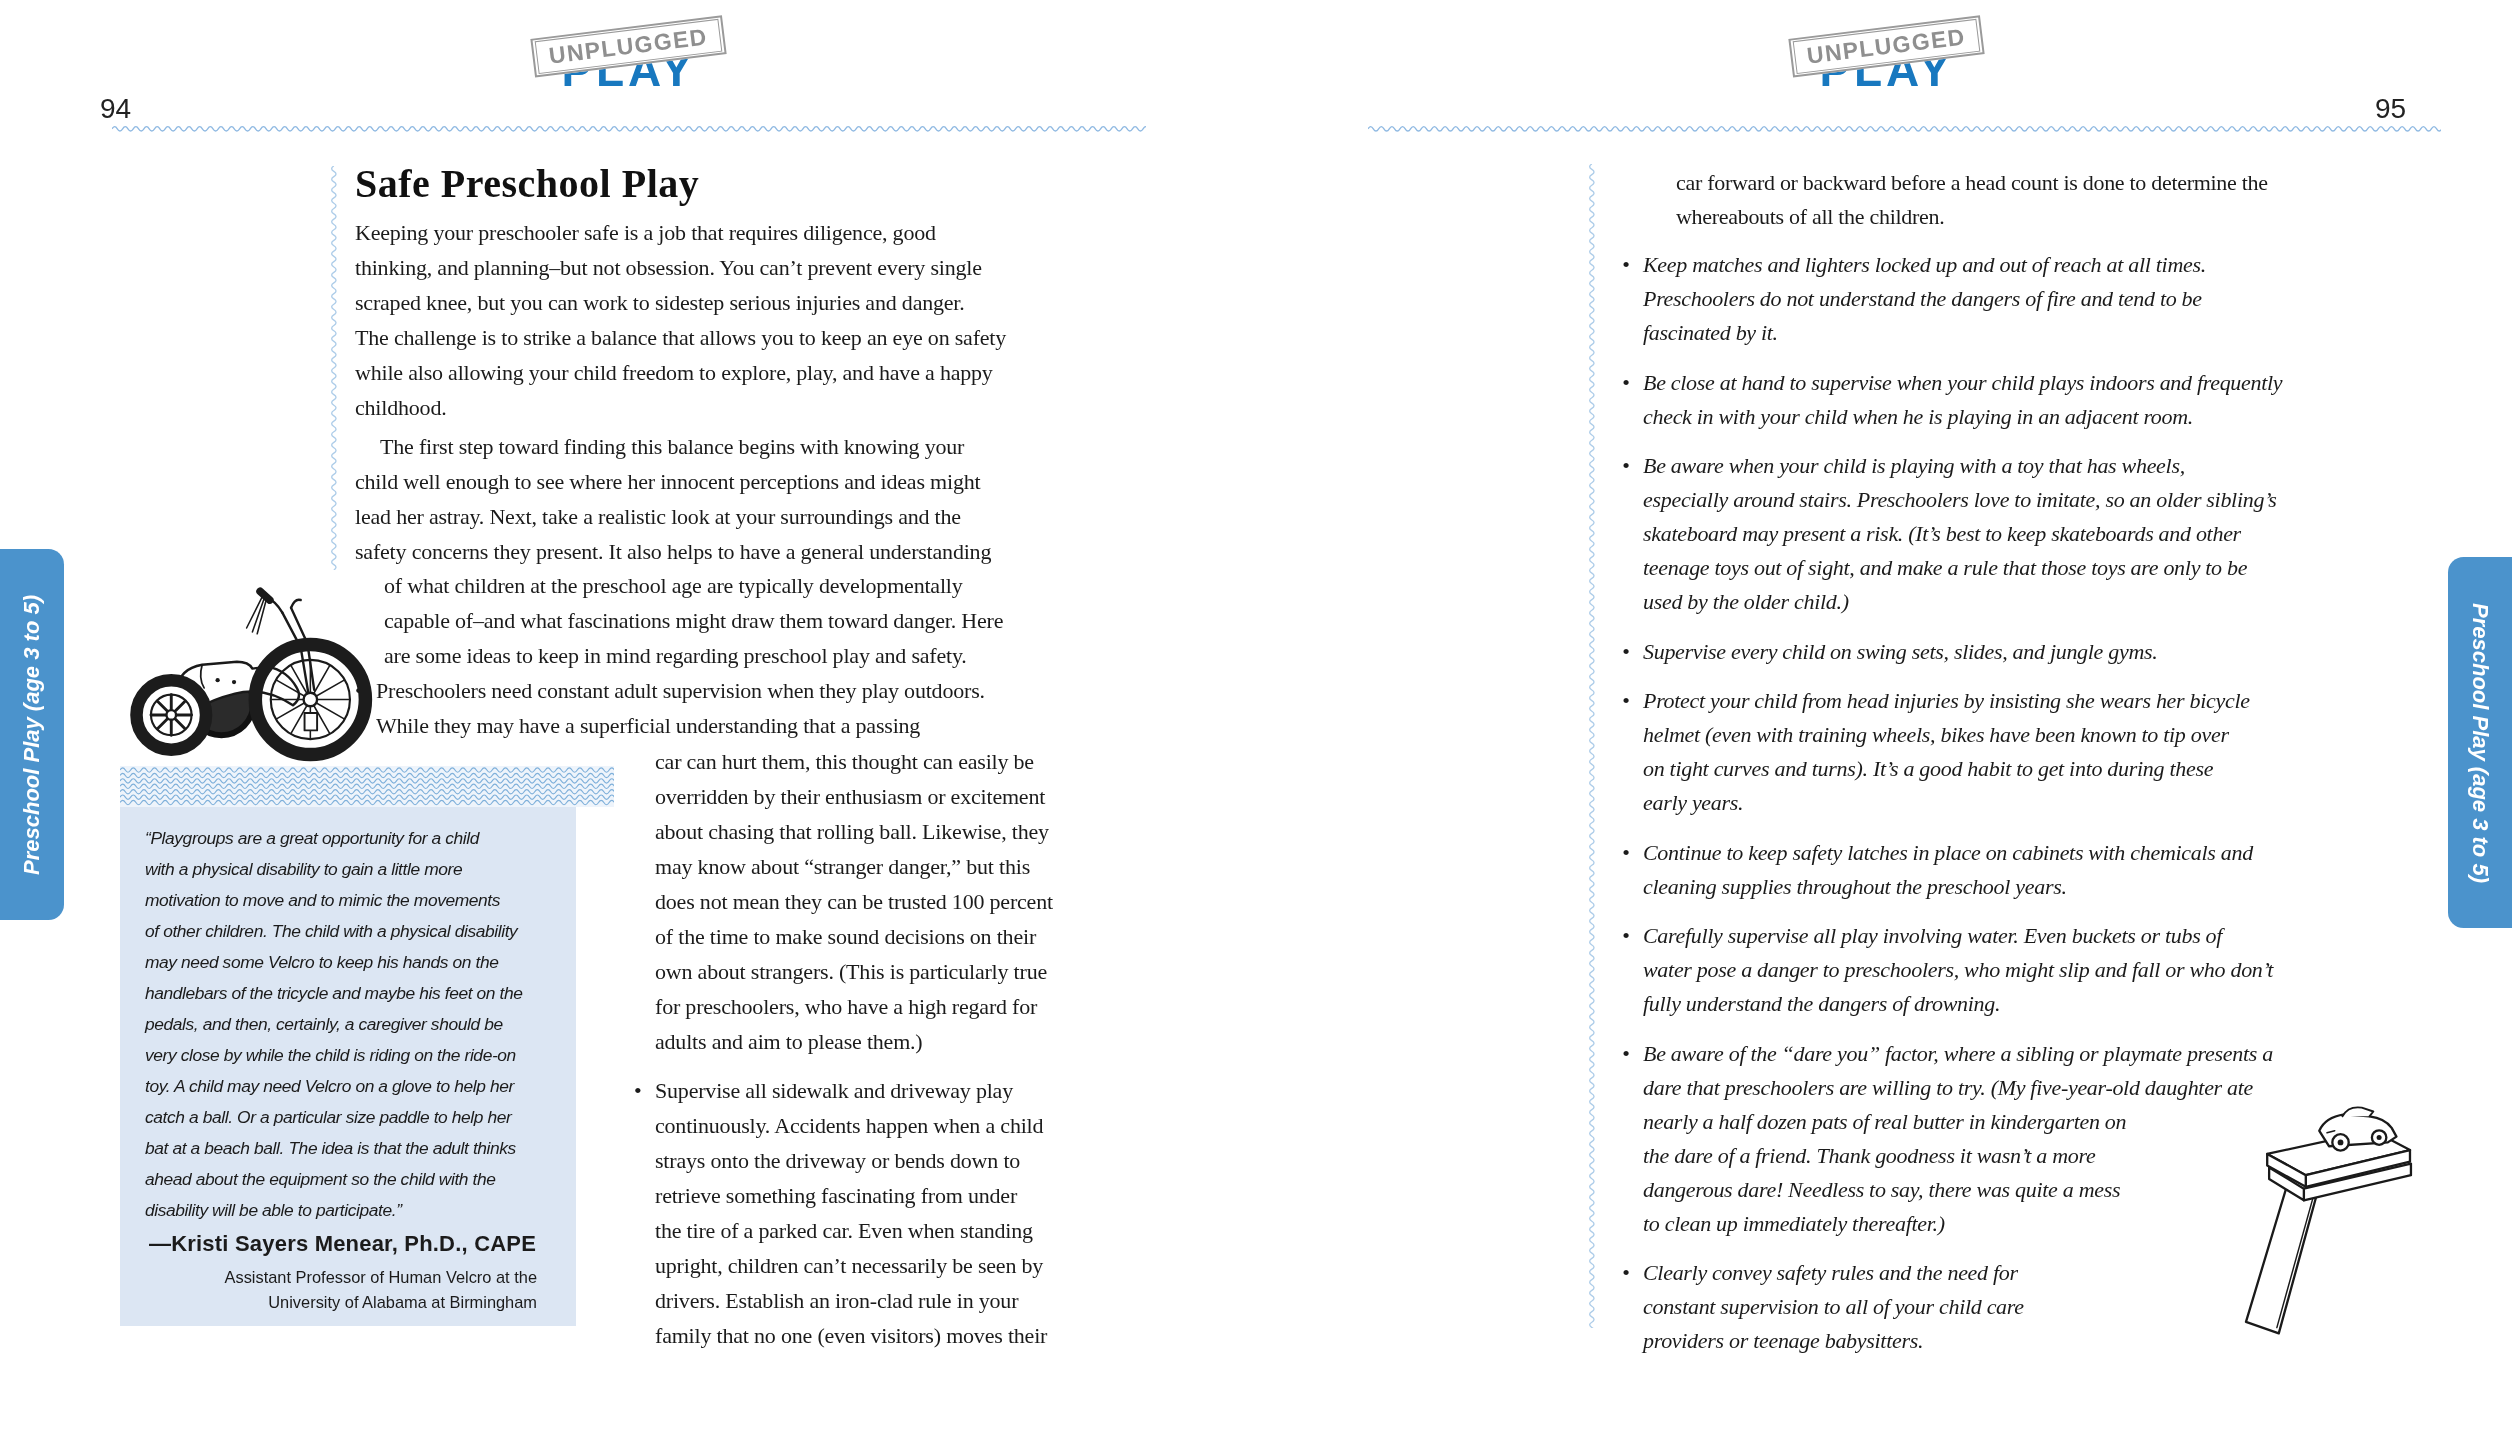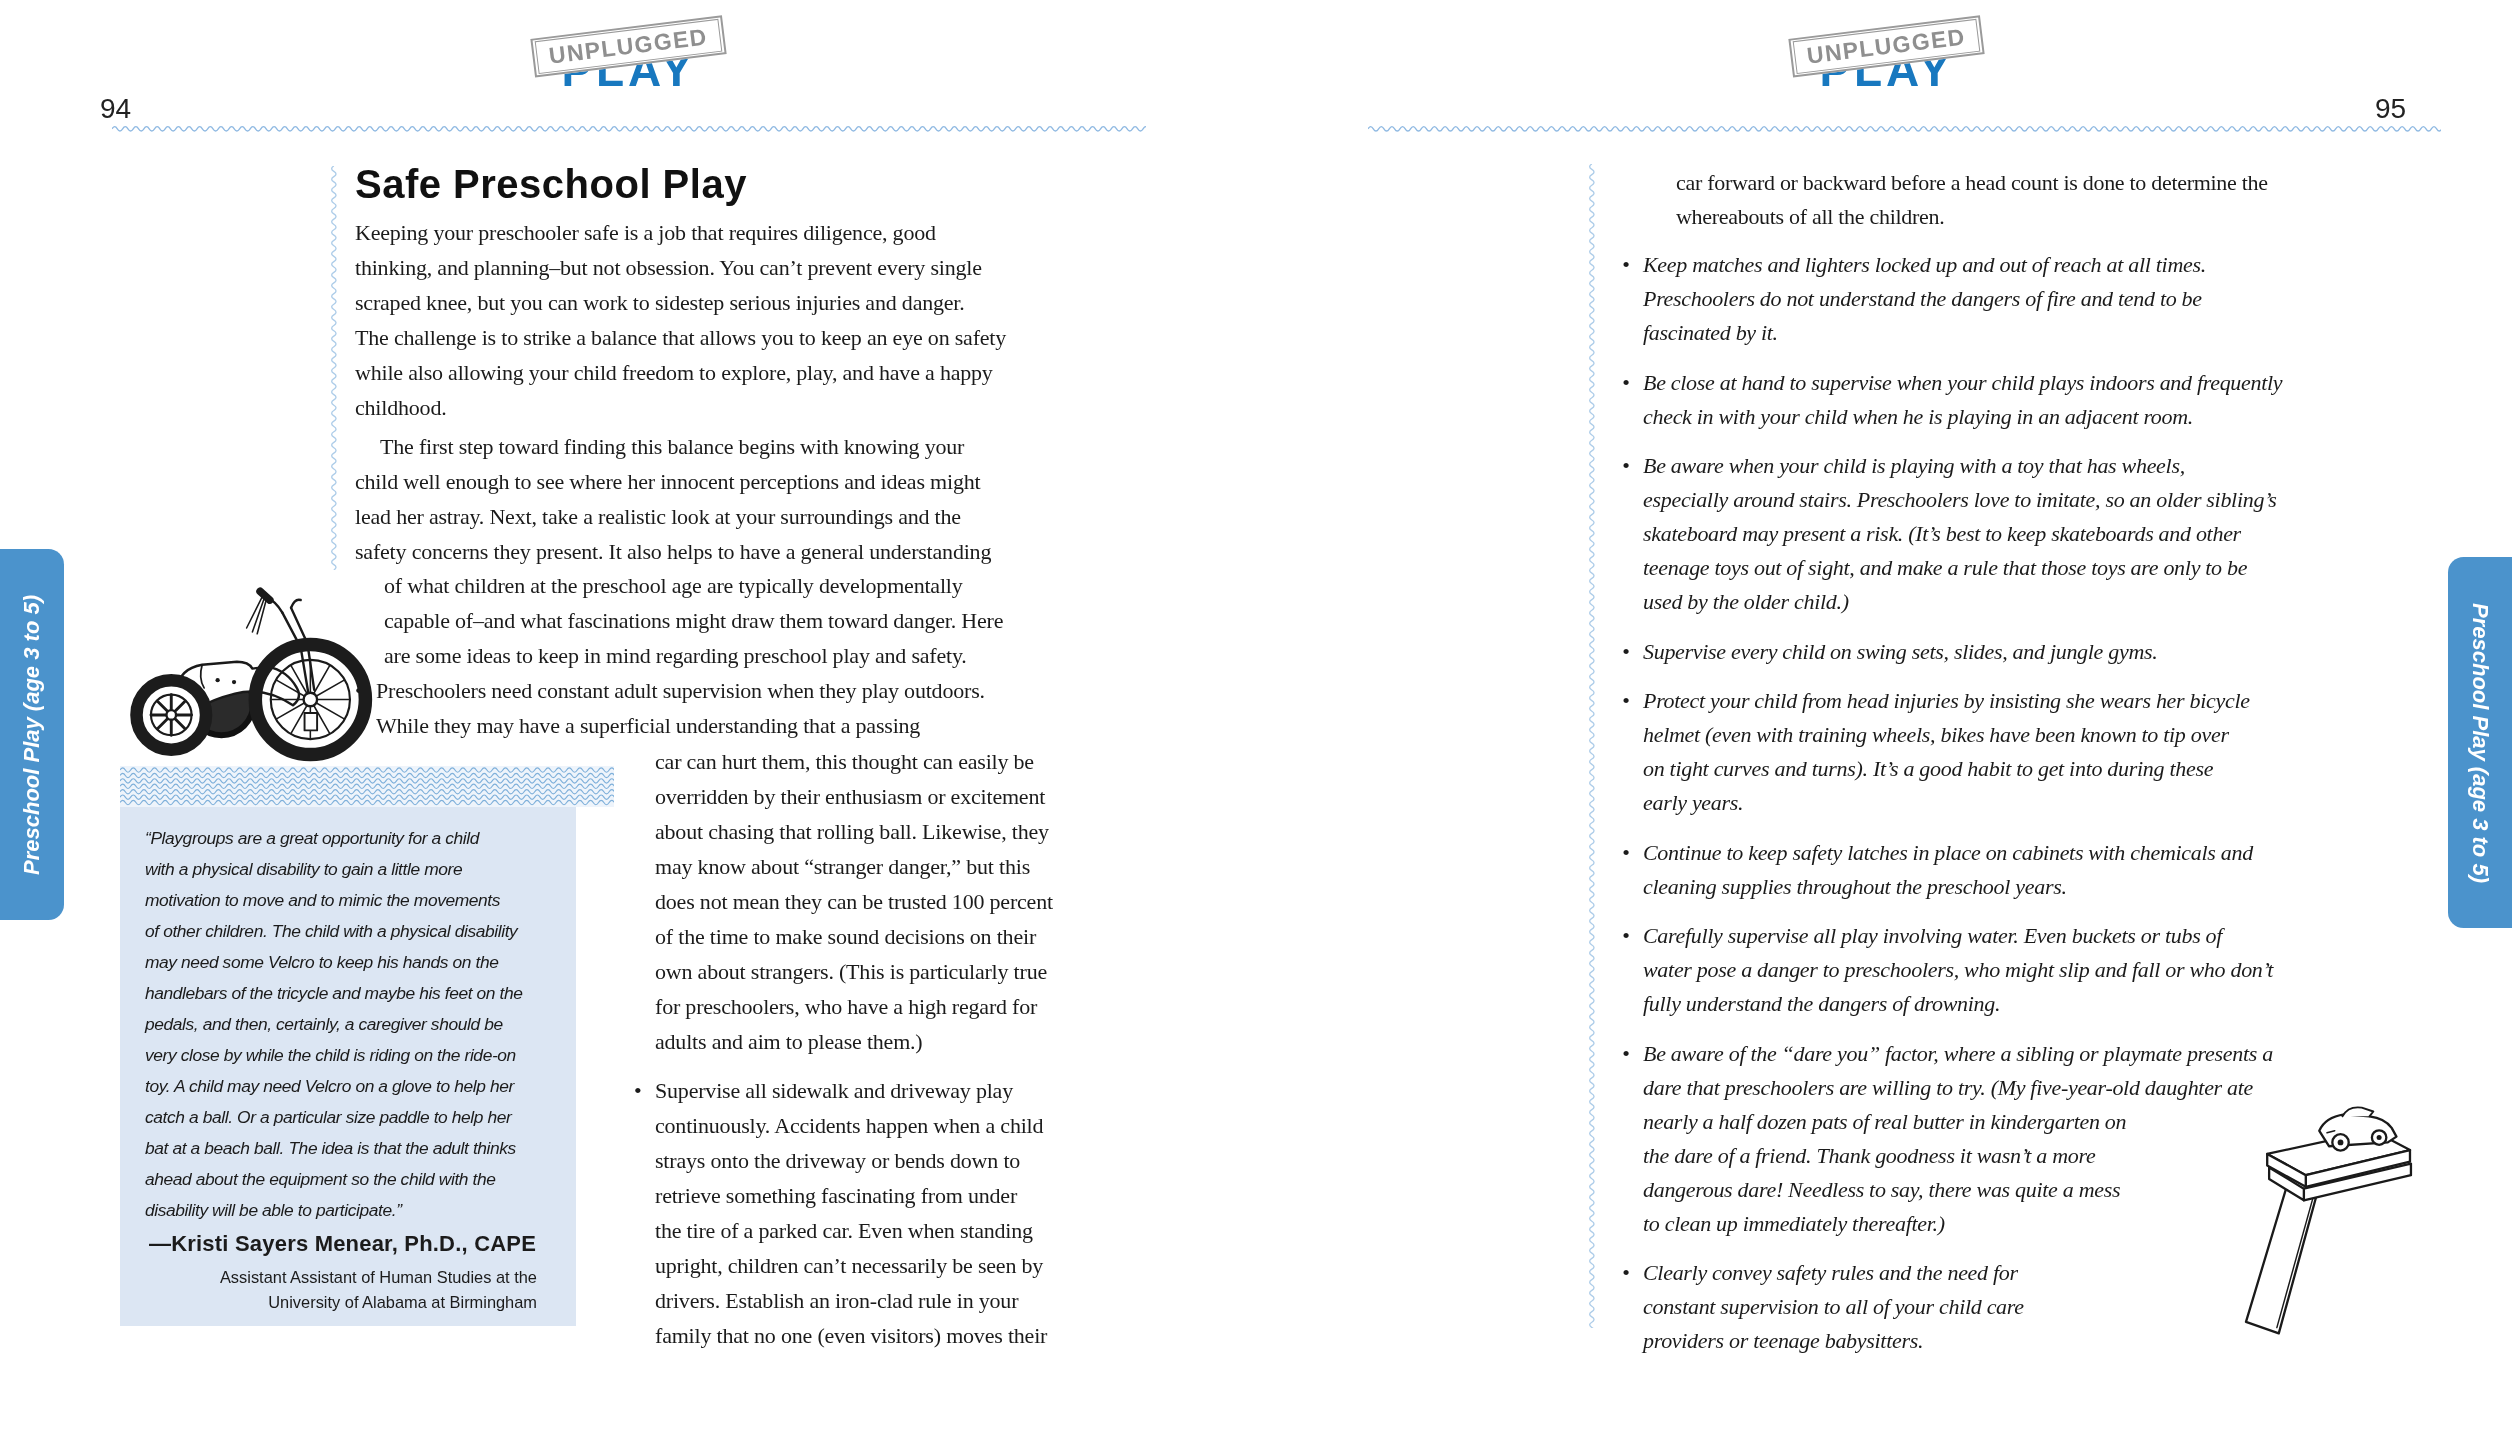--- a/index.html
+++ b/index.html
@@ -26,21 +26,21 @@
     display:flex;align-items:center;justify-content:center;
     font-family:"Liberation Sans",sans-serif;font-weight:bold;font-style:italic;font-size:22px;}
   .tab-left{left:0;top:549px;border-radius:0 15.5px 15.5px 0;}
   .tab-right{left:2448px;top:557px;border-radius:15.5px 0 0 15.5px;}
   .tab-left .tab-text{writing-mode:vertical-rl;transform:rotate(180deg);white-space:nowrap;}
   .tab-right .tab-text{writing-mode:vertical-rl;white-space:nowrap;}
   
   .body-text{font-size:22px;line-height:35px;letter-spacing:-0.2px;white-space:pre-line;}
   .body-text-r{font-size:22px;line-height:34px;letter-spacing:-0.3px;white-space:pre-line;}
   .indent-first{text-indent:25px;}
-  .page-title{font-family:Liberation Sans, sans-serif;font-weight:800;font-size:40px;line-height:44px;letter-spacing:0.5px;color:#111;}
+  .page-title{font-family:Liberation Serif, serif;font-weight:800;font-size:40px;line-height:44px;letter-spacing:0.5px;color:#111;}
   .bullet{position:relative;}
   .bullet::before{content:"\2022";position:absolute;left:-21px;top:0;}
   ul.plain{list-style:none;margin:0;padding:0;}
   ul.plain li{position:relative;margin:0 0 15.5px 0;font-style:italic;}
   ul.plain li::before{content:"\2022";position:absolute;left:-21px;top:0;}
   
   .sidebar-box{left:120px;top:766px;width:456px;height:560px;background:var(--sidebar-bg);}
   .sidebar-waves{display:block;background:#eef4fb;}
   .quote-text{font-family:"Liberation Sans",sans-serif;font-style:italic;font-size:17.4px;
     line-height:31px;letter-spacing:-0.4px;white-space:pre-line;padding:15.5px 19.3px 0 25px;}
@@ -129,21 +129,21 @@
 may need some Velcro to keep his hands on the
 handlebars of the tricycle and maybe his feet on the
 pedals, and then, certainly, a caregiver should be
 very close by while the child is riding on the ride-on
 toy. A child may need Velcro on a glove to help her
 catch a ball. Or a particular size paddle to help her
 bat at a beach ball. The idea is that the adult thinks
 ahead about the equipment so the child with the
 disability will be able to participate.”</div>
   <div class="attribution">—Kristi Sayers Menear, Ph.D., CAPE</div>
-  <div class="affiliation">Assistant Assistant of Human Studies at the
+  <div class="affiliation">Assistant Professor of Human Velcro at the
 University of Alabama at Birmingham</div>
 </div>
 
 <svg class="abs" style="left:121px;top:572px;" width="257" height="198" viewBox="0 0 266 205">
   <g fill="none" stroke="#1a1a1a" stroke-width="2.5" stroke-linecap="round" stroke-linejoin="round">
 
     <circle cx="104" cy="136" r="33" fill="#2b2b2b" stroke="#111" stroke-width="6"></circle>
 
     <path d="M58,122 Q60,100 84,96 L120,93 Q132,93 136,100 L152,98 Q172,102 182,120 Q188,130 178,138 Q148,118 118,126 Q94,132 78,142 Q58,140 58,122 Z" fill="#fff"></path>
     <path d="M84,96 Q80,110 86,120" stroke-width="1.8"></path>

